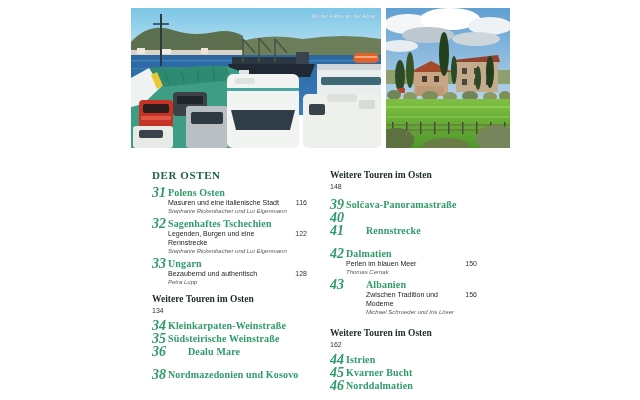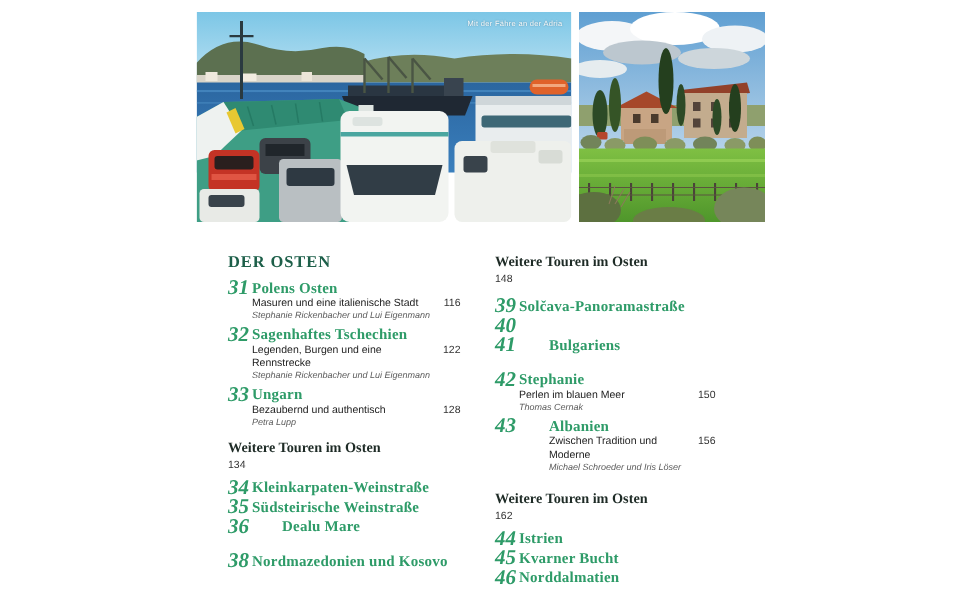--- a/index.html
+++ b/index.html
@@ -292,27 +292,27 @@
       <div class="tour-body">
         <div class="tour-title">Solčava-Panoramastraße</div>
       </div>
     </div>
     <div class="entry-tour simple">
       <span class="tour-num">40</span>
     </div>
     <div class="entry-tour simple gap-after">
       <span class="tour-num">41</span>
       <div class="tour-body">
-        <div class="tour-title">Bulgariens</div>
+        <div class="tour-title">Rennstrecke</div>
       </div>
     </div>
     <div class="entry-tour">
       <span class="tour-num">42</span>
       <div class="tour-body">
-        <div class="tour-title">Stephanie</div>
+        <div class="tour-title">Dalmatien</div>
         <div class="tour-subrow">
           <span class="tour-subtitle">Perlen im blauen Meer</span>
           <span class="tour-page">150</span>
         </div>
         <div class="tour-authors">Thomas Cernak</div>
       </div>
     </div>
     <div class="entry-tour gap-after">
       <span class="tour-num">43</span>
       <div class="tour-body">

